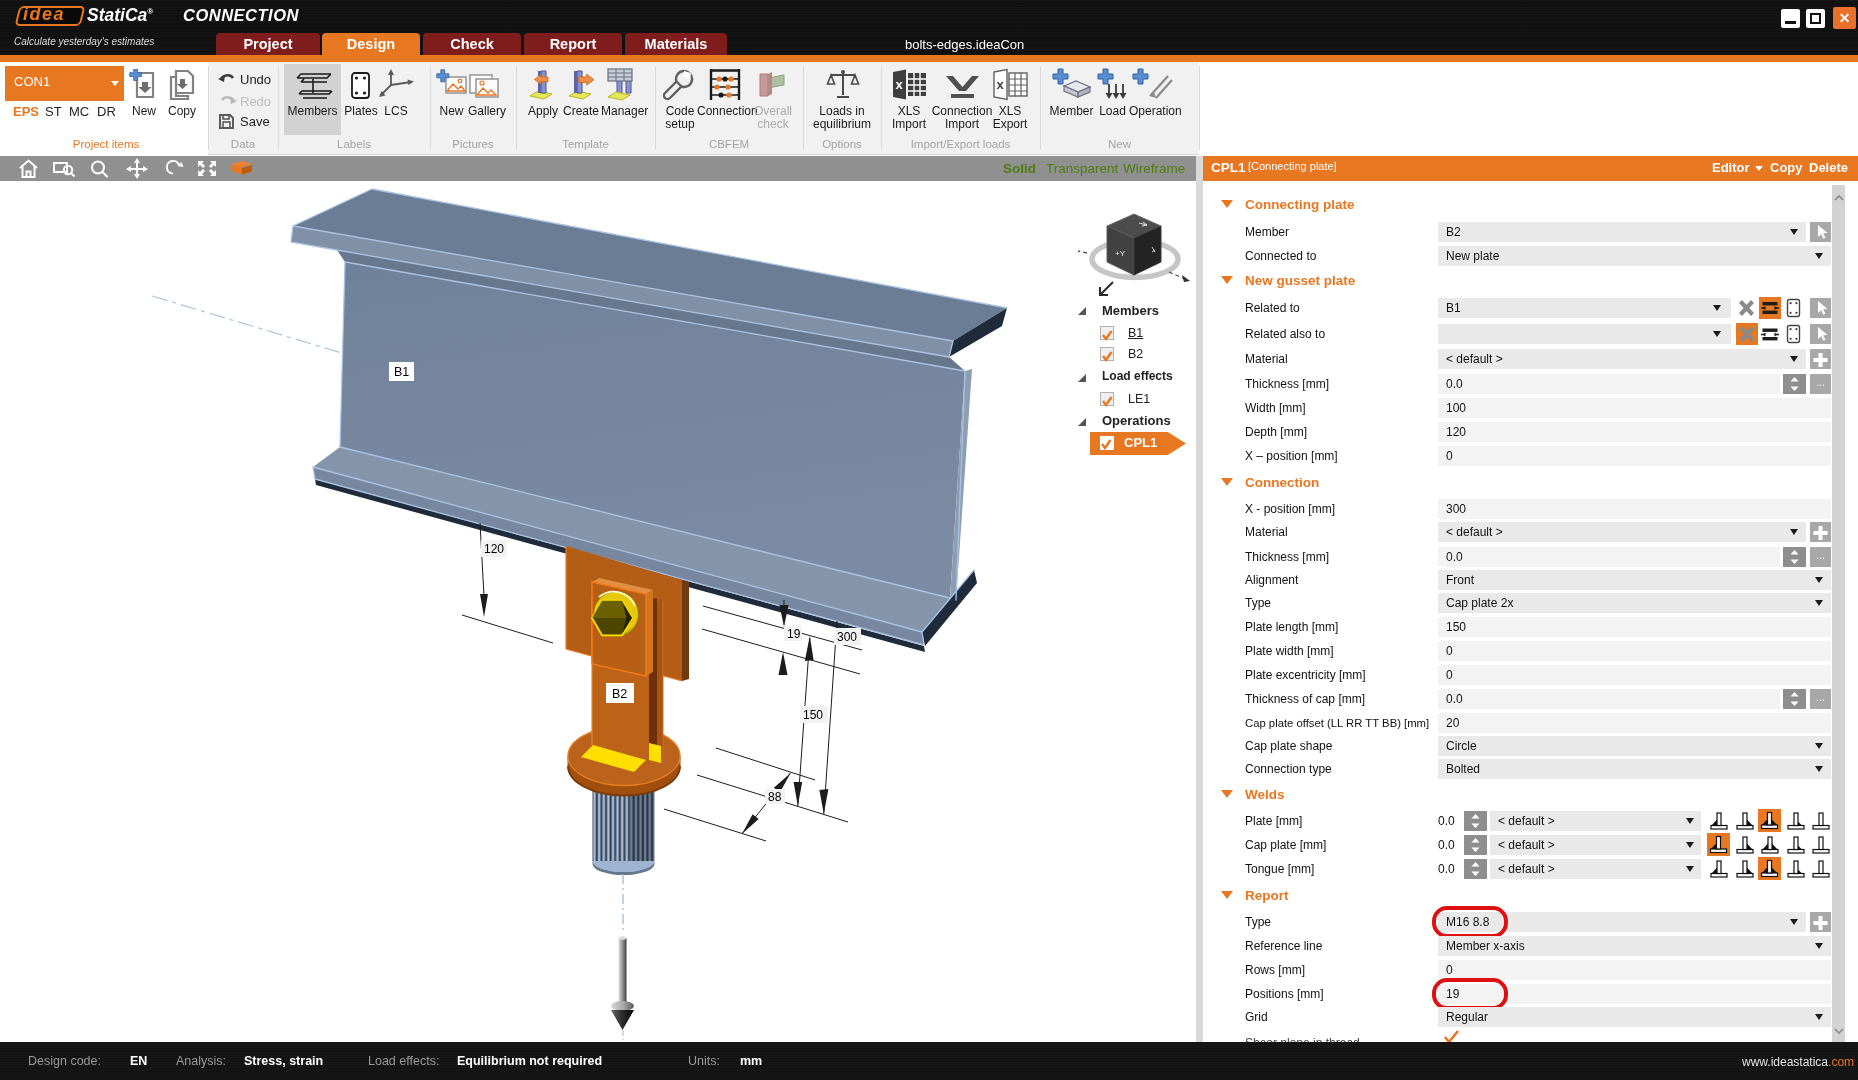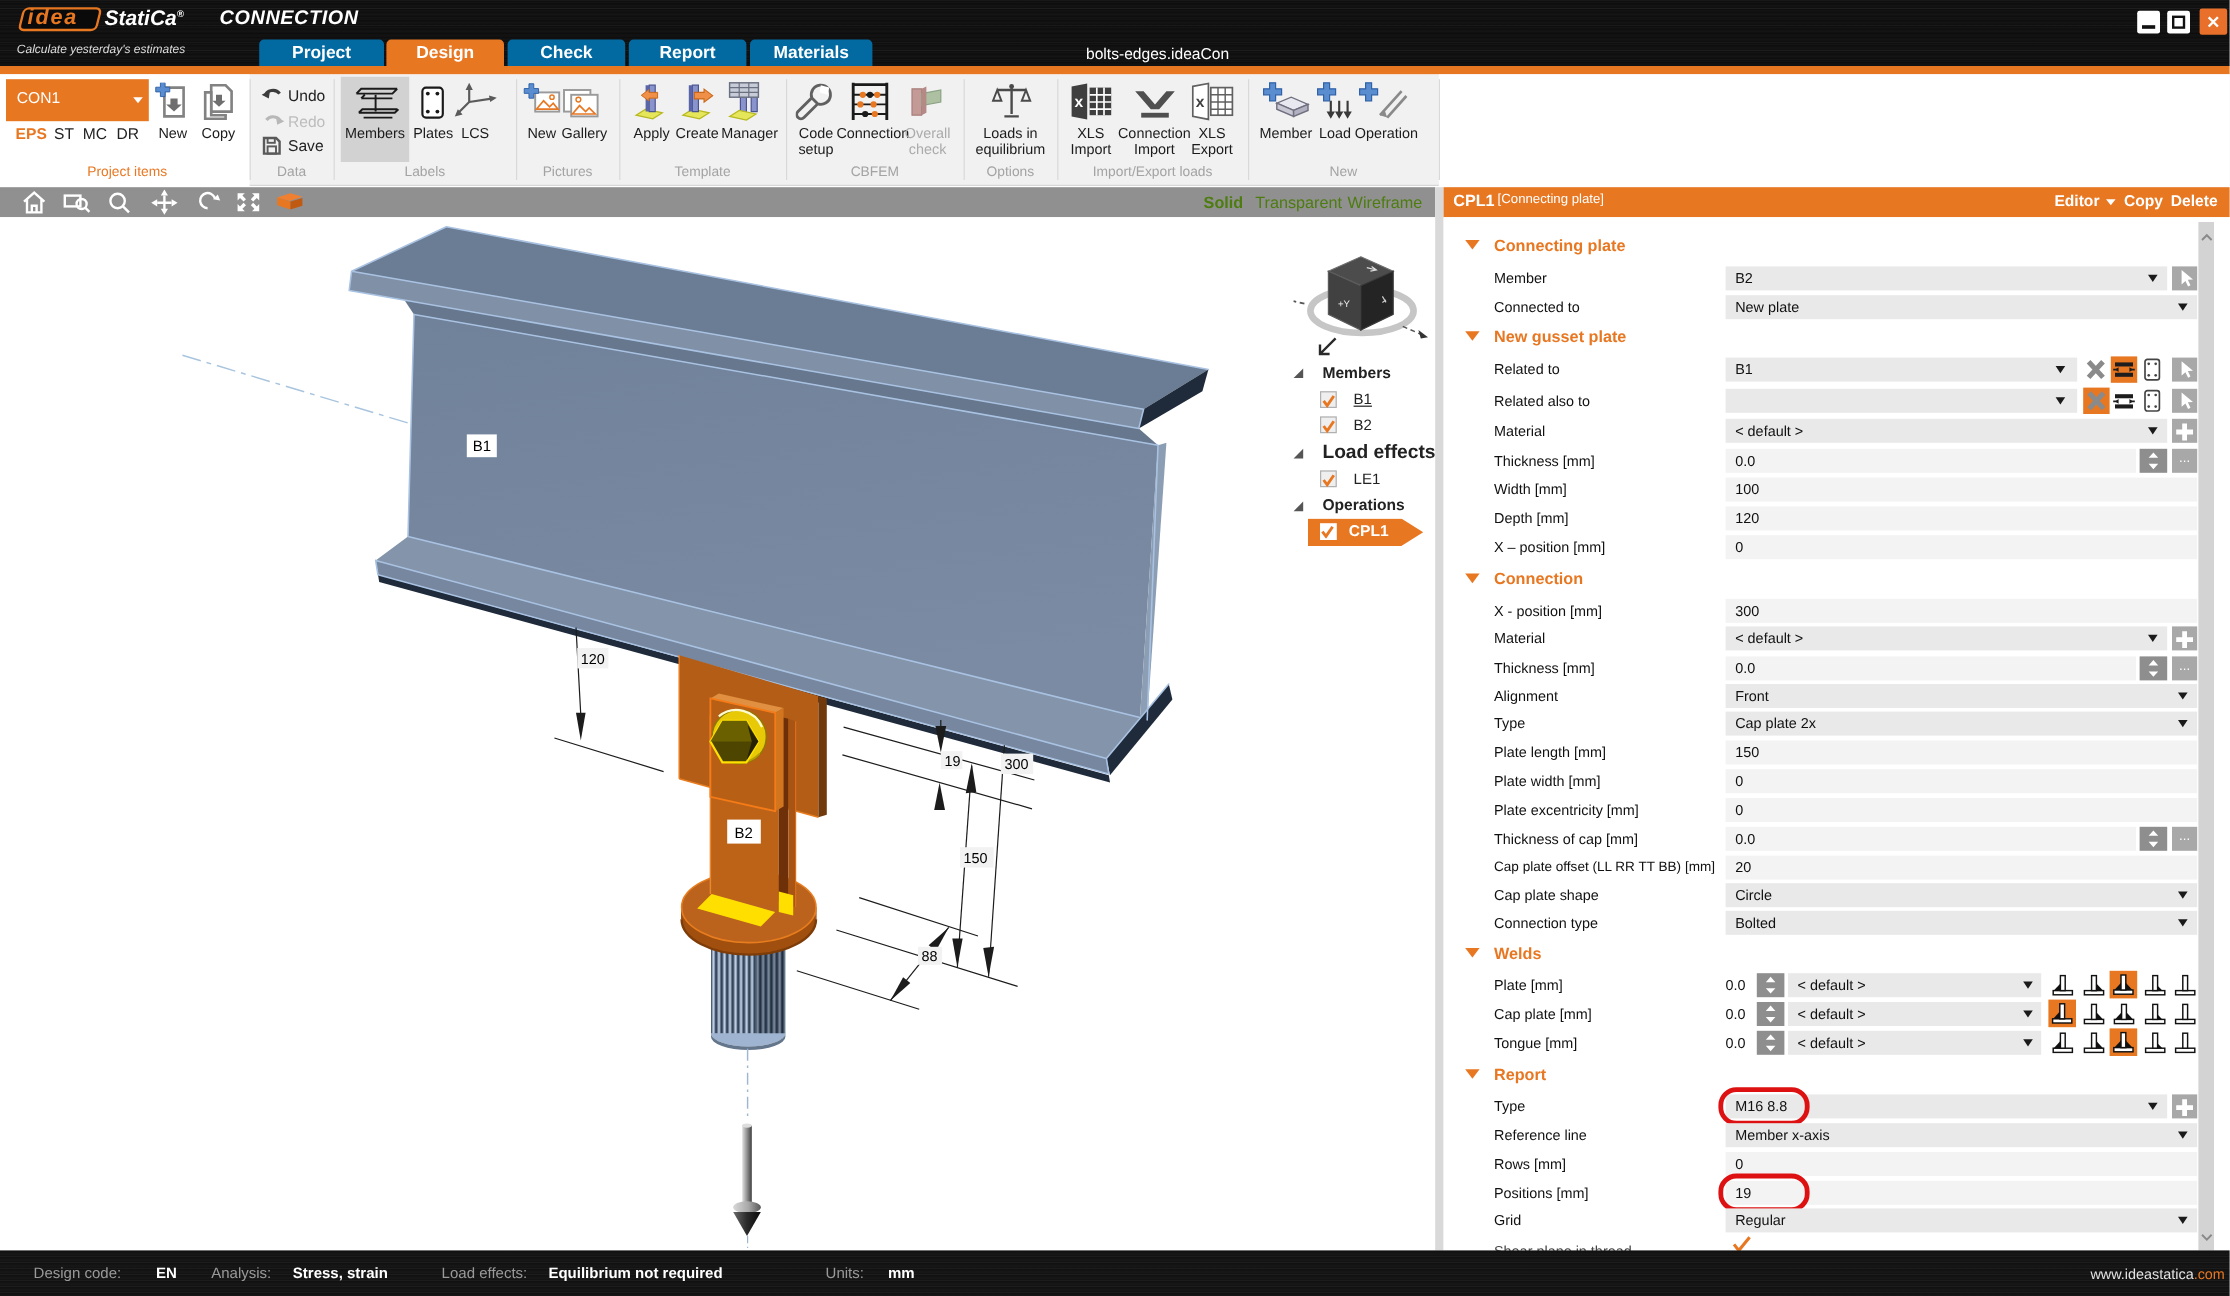--- a/index.html
+++ b/index.html
@@ -3,21 +3,21 @@
 <meta charset="utf-8">
 <style>
 *{margin:0;padding:0;box-sizing:border-box;}
 html,body{width:1858px;height:1080px;overflow:hidden;background:#fff;font-family:"Liberation Sans",sans-serif;}
 #page{position:absolute;top:0;left:0;width:1858px;height:1080px;}
 .abs{position:absolute;}
 
 #titlebar{position:absolute;top:0;left:0;width:1858px;height:55px;background:#0d0d0d;
  background-image:repeating-linear-gradient(180deg,rgba(150,150,150,.13) 0px,rgba(0,0,0,0) 1px,rgba(60,60,60,.18) 2px,rgba(0,0,0,0) 3px,rgba(110,110,110,.08) 5px,rgba(0,0,0,0) 7px);}
 #orangestrip{position:absolute;top:55px;left:0;width:1858px;height:7px;background:#e87722;}
-.tab{position:absolute;top:33px;height:22px;background:#0369a1;color:#fff;font-size:14.5px;font-weight:bold;text-align:center;line-height:23px;border-radius:4px 4px 0 0;}
+.tab{position:absolute;top:33px;height:22px;background:#7f1d1d;color:#fff;font-size:14.5px;font-weight:bold;text-align:center;line-height:23px;border-radius:4px 4px 0 0;}
 .tab.active{background:#e87722;}
 #logoframe{position:absolute;left:17px;top:6px;width:66px;height:20px;border:2.5px solid #e87722;border-radius:5px;transform:skewX(-14deg);background:#0a0a0a;}
 #logotxt{position:absolute;left:23px;top:4px;font-size:18px;font-weight:bold;font-style:italic;color:#e87722;letter-spacing:1.5px;}
 
 #ribbon{position:absolute;top:62px;left:0;width:1858px;height:93px;background:#f1f1f1;border-bottom:1px solid #d7d7d7;}
 .rwhite{position:absolute;top:62px;background:#fff;height:93px;}
 .gsep{position:absolute;top:66px;height:84px;width:1px;background:#d9d9d9;}
 .gcap{position:absolute;top:138px;height:13px;font-size:11.5px;color:#a3a3a3;text-align:center;}
 .ritem{position:absolute;font-size:12px;color:#1b1b1b;text-align:center;line-height:13px;}
 .rgray{color:#ababab;}
@@ -441,21 +441,21 @@
 <div class="abs" style="left:1102px;top:303px;font-size:13px;font-weight:bold;color:#222;">Members</div>
 <div class="abs" style="left:1100px;top:326px;width:14px;height:14px;background:#efefef;border:1px solid #b0b0b0;"><svg width="12" height="12" viewBox="0 0 12 12">
         <path d="M2 6 l3 4 l5.5 -8" stroke="#e87722" stroke-width="2.4" fill="none"></path>
       </svg></div>
 <div class="abs" style="left:1128px;top:326px;font-size:12.5px;color:#222;text-decoration:underline;">B1</div>
 <div class="abs" style="left:1100px;top:347px;width:14px;height:14px;background:#efefef;border:1px solid #b0b0b0;"><svg width="12" height="12" viewBox="0 0 12 12">
         <path d="M2 6 l3 4 l5.5 -8" stroke="#e87722" stroke-width="2.4" fill="none"></path>
       </svg></div>
 <div class="abs" style="left:1128px;top:347px;font-size:12.5px;color:#222;">B2</div>
 <div class="abs" style="left:1078px;top:374px;width:0;height:0;border-bottom:8px solid #555;border-left:8px solid transparent;"></div>
-<div class="abs" style="left:1102px;top:369px;font-size:16px;font-weight:bold;color:#222;">Load effects</div>
+<div class="abs" style="left:1102px;top:369px;font-size:12px;font-weight:bold;color:#222;">Load effects</div>
 <div class="abs" style="left:1100px;top:392px;width:14px;height:14px;background:#efefef;border:1px solid #b0b0b0;"><svg width="12" height="12" viewBox="0 0 12 12">
         <path d="M2 6 l3 4 l5.5 -8" stroke="#e87722" stroke-width="2.4" fill="none"></path>
       </svg></div>
 <div class="abs" style="left:1128px;top:392px;font-size:12.5px;color:#222;">LE1</div>
 <div class="abs" style="left:1078px;top:418px;width:0;height:0;border-bottom:8px solid #555;border-left:8px solid transparent;"></div>
 <div class="abs" style="left:1102px;top:413px;font-size:13px;font-weight:bold;color:#222;">Operations</div>
 <div class="abs" style="left:1090px;top:432px;width:96px;height:23px;background:#e87722;clip-path:polygon(0 0,81% 0,100% 50%,81% 100%,0 100%);"></div>
 <div class="abs" style="left:1100px;top:436px;width:14px;height:14px;background:#fff;"><svg width="12" height="12" viewBox="0 0 12 12">
         <path d="M2 6 l3 4 l5.5 -8" stroke="#e87722" stroke-width="2.4" fill="none"></path>
       </svg></div>

